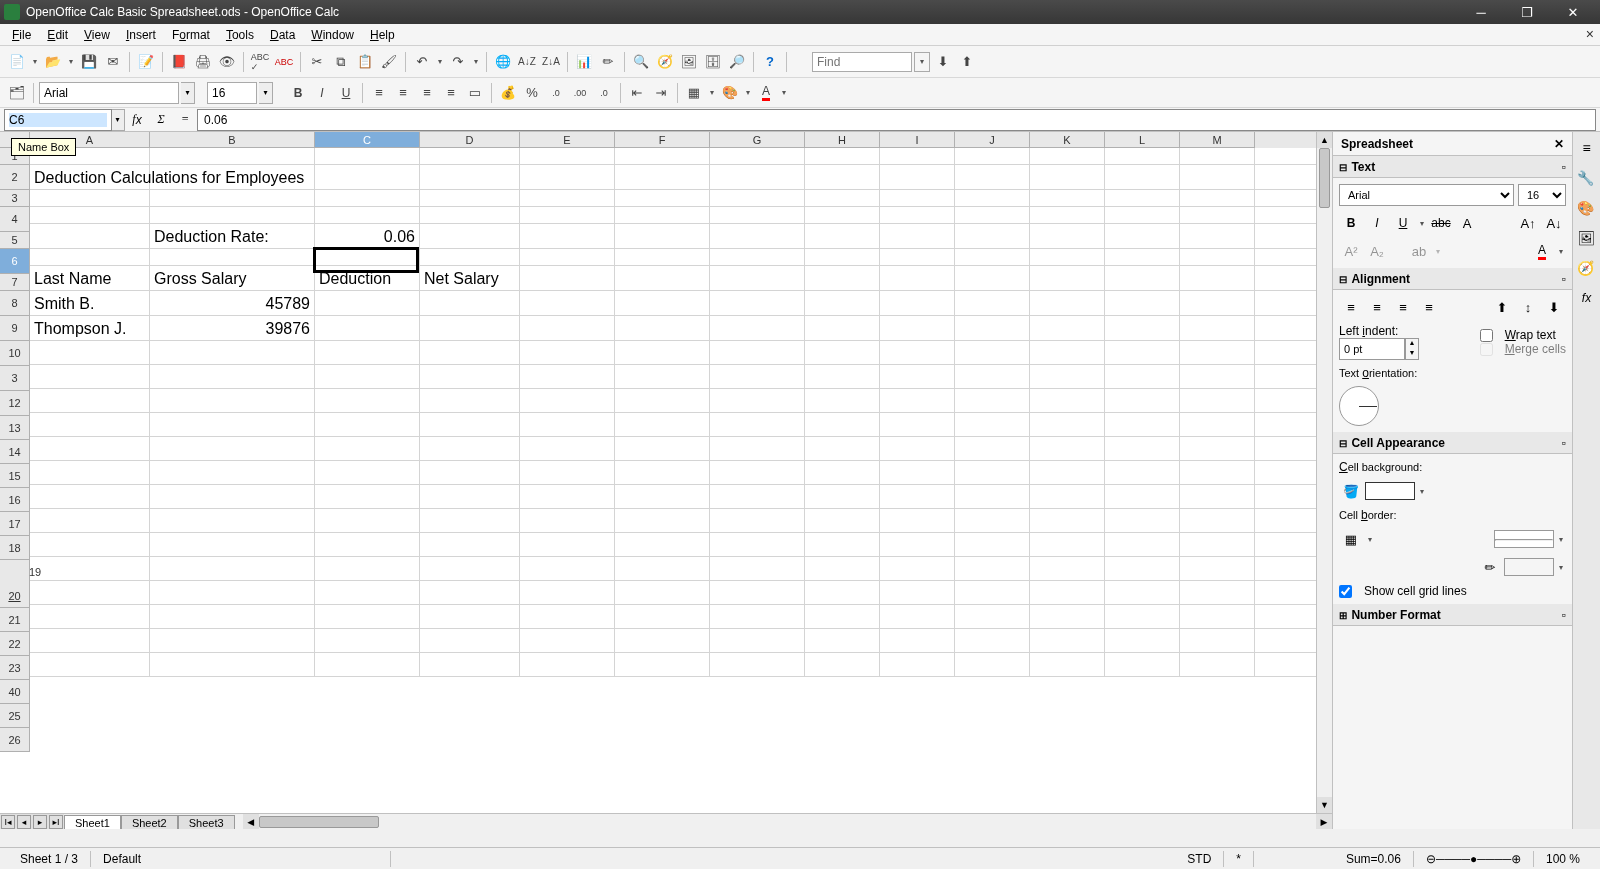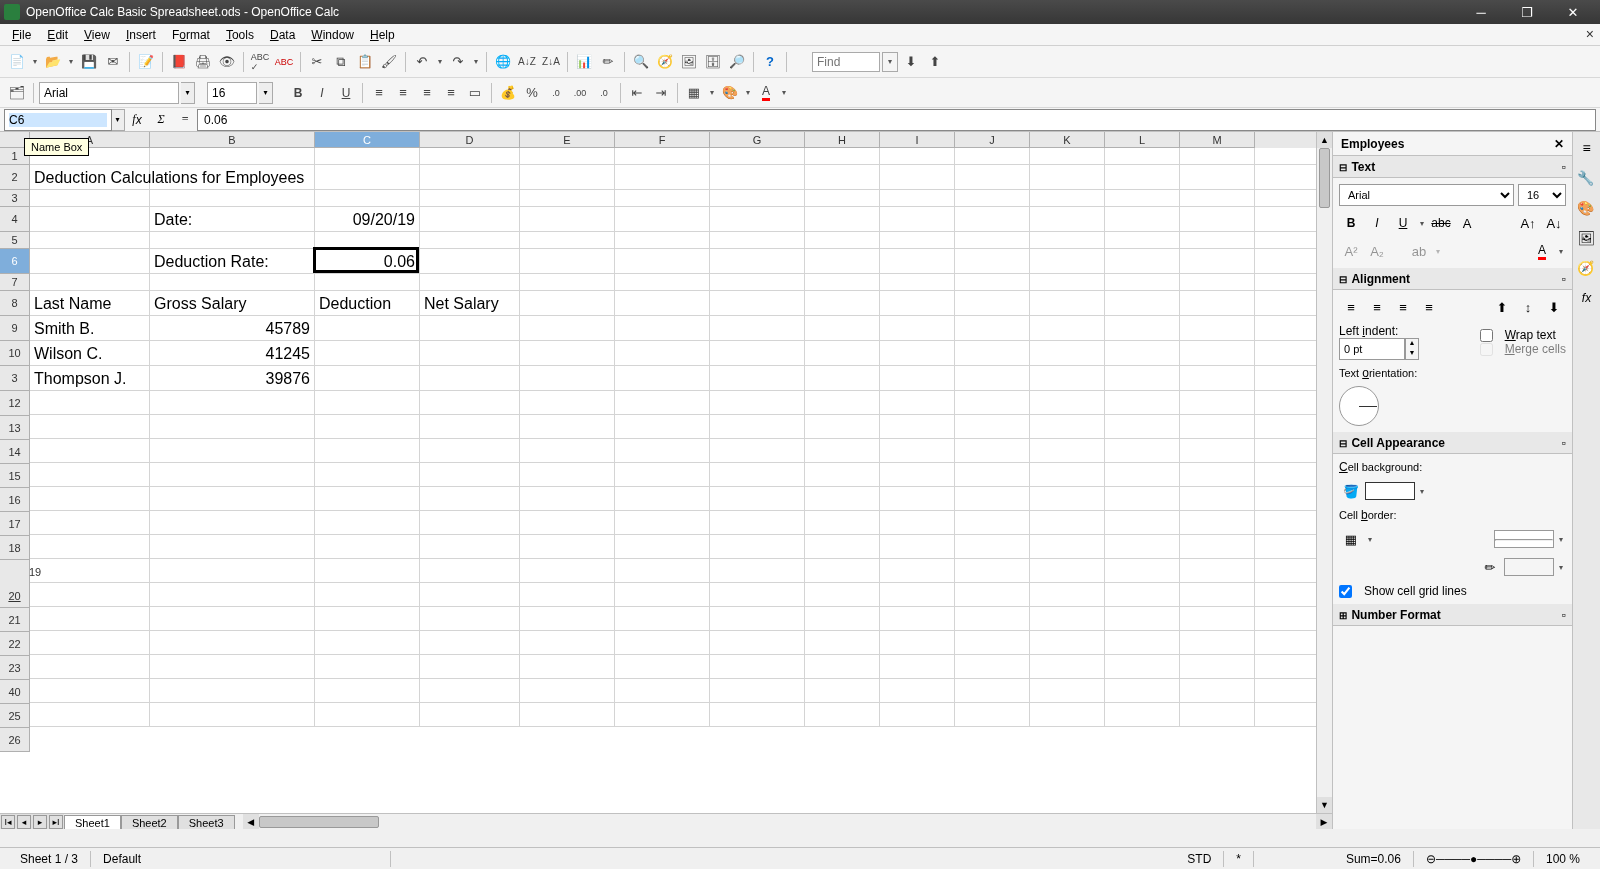--- a/index.html
+++ b/index.html
@@ -9,31 +9,31 @@
 .titlebar .spacer{flex:1}
 .titlebar .winbtn{width:46px;height:24px;display:flex;align-items:center;justify-content:center;color:#fff;font-size:13px}
 .menubar{height:22px;background:#f5f5f5;display:flex;align-items:center;padding:0 4px;border-bottom:1px solid #d0d0d0;position:relative}
 .menubar .menuitem{padding:2px 8px;font-size:12px}
 .menubar .menuitem u{text-decoration:underline}
 .menubar .close-doc{position:absolute;right:6px;top:2px;font-size:14px;color:#333}
 .toolbar{height:32px;background:#f5f5f5;display:flex;align-items:center;padding:0 6px;border-bottom:1px solid #d8d8d8;gap:2px}
 .tbtn{width:22px;height:22px;display:flex;align-items:center;justify-content:center;border:1px solid transparent;border-radius:2px;font-size:13px;color:#444}
 .tsep{width:1px;height:20px;background:#c0c0c0;margin:0 3px}
 .tdrop{width:10px;font-size:8px;color:#555;text-align:center}
-.findbox{width:68px;height:20px;border:1px solid #aaa;background:#fff;padding:0 4px;color:#888;margin-left:20px}
+.findbox{width:100px;height:20px;border:1px solid #aaa;background:#fff;padding:0 4px;color:#888;margin-left:20px}
 .fmt-row{height:30px;background:#f5f5f5;display:flex;align-items:center;padding:0 6px;border-bottom:1px solid #d8d8d8;gap:2px}
 .fontname{width:140px;height:22px;border:1px solid #aaa;background:#fff;padding:0 4px;display:flex;align-items:center}
 .fontsize{width:50px;height:22px;border:1px solid #aaa;background:#fff;padding:0 4px;display:flex;align-items:center}
 .dropbtn{width:14px;height:22px;border:1px solid #aaa;border-left:none;background:#eee;display:flex;align-items:center;justify-content:center;font-size:8px}
 .formula-row{height:24px;background:#f5f5f5;display:flex;align-items:center;border-bottom:1px solid #c0c0c0}
 .namebox{width:108px;height:22px;border:1px solid #888;background:#fff;padding:0 4px;display:flex;align-items:center;margin-left:4px;position:relative}
 .namebox input{border:none;outline:none;width:100%;background:#cde6ff;font-size:12px}
 .fx-btn{width:20px;height:20px;display:flex;align-items:center;justify-content:center;font-style:italic;font-family:serif;margin:0 2px}
 .formula-input{flex:1;height:22px;border:1px solid #888;background:#fff;padding:0 6px;margin-right:4px;display:flex;align-items:center}
-.tooltip{position:absolute;left:24px;top:138px;background:#ffffe1;border:1px solid #000;padding:2px 6px;font-size:11px;z-index:100}
+.tooltip{position:absolute;left:11px;top:138px;background:#ffffe1;border:1px solid #000;padding:2px 6px;font-size:11px;z-index:100}
 .workspace{position:absolute;left:0;top:132px;right:0;bottom:40px;display:flex}
 .grid-area{flex:1;position:relative;background:#fff;overflow:hidden}
 .colheads{position:absolute;left:30px;right:16px;top:0;height:16px;display:flex;background:#e8e8e8}
 .colhead{border-right:1px solid #b0b0b0;border-bottom:1px solid #b0b0b0;text-align:center;font-size:11px;color:#333;line-height:16px}
 .rowheads{position:absolute;left:0;top:16px;width:30px;background:#e8e8e8}
 .rowhead{border-right:1px solid #b0b0b0;border-bottom:1px solid #b0b0b0;text-align:center;font-size:11px;color:#333}
 .rowhead.sel{background:#7faedb;color:#fff}
 .corner{position:absolute;left:0;top:0;width:30px;height:16px;background:#e8e8e8;border-right:1px solid #b0b0b0;border-bottom:1px solid #b0b0b0}
 .cells{position:absolute;left:30px;top:16px;right:16px;bottom:16px}
 .cellrow{display:flex;border-bottom:1px solid #d4d4d4}
@@ -296,35 +296,20 @@
           <div class="cell" style="width: 95px; height: 17px; font-size: 12px;"></div>
           <div class="cell" style="width: 95px; height: 17px; font-size: 12px;"></div>
           <div class="cell" style="width: 95px; height: 17px; font-size: 12px;"></div>
           <div class="cell" style="width: 75px; height: 17px; font-size: 12px;"></div>
           <div class="cell" style="width: 75px; height: 17px; font-size: 12px;"></div>
           <div class="cell" style="width: 75px; height: 17px; font-size: 12px;"></div>
           <div class="cell" style="width: 75px; height: 17px; font-size: 12px;"></div>
           <div class="cell" style="width: 75px; height: 17px; font-size: 12px;"></div>
           <div class="cell" style="width: 75px; height: 17px; font-size: 12px;"></div>
         </div>
-        <div class="cellrow" style="height: 25px;">
-          <div class="cell" style="width: 120px; height: 25px; font-size: 16px;"></div>
-          <div class="cell" style="width: 165px; height: 25px; font-size: 16px;">Date:</div>
-          <div class="cell r" style="width: 105px; height: 25px; font-size: 16px;">09/20/19</div>
-          <div class="cell" style="width: 100px; height: 25px; font-size: 16px;"></div>
-          <div class="cell" style="width: 95px; height: 25px; font-size: 16px;"></div>
-          <div class="cell" style="width: 95px; height: 25px; font-size: 16px;"></div>
-          <div class="cell" style="width: 95px; height: 25px; font-size: 16px;"></div>
-          <div class="cell" style="width: 75px; height: 25px; font-size: 16px;"></div>
-          <div class="cell" style="width: 75px; height: 25px; font-size: 16px;"></div>
-          <div class="cell" style="width: 75px; height: 25px; font-size: 16px;"></div>
-          <div class="cell" style="width: 75px; height: 25px; font-size: 16px;"></div>
-          <div class="cell" style="width: 75px; height: 25px; font-size: 16px;"></div>
-          <div class="cell" style="width: 75px; height: 25px; font-size: 16px;"></div>
-        </div>
         <div class="cellrow" style="height: 17px;">
           <div class="cell" style="width: 120px; height: 17px; font-size: 12px;"></div>
           <div class="cell" style="width: 165px; height: 17px; font-size: 12px;"></div>
           <div class="cell" style="width: 105px; height: 17px; font-size: 12px;"></div>
           <div class="cell" style="width: 100px; height: 17px; font-size: 12px;"></div>
           <div class="cell" style="width: 95px; height: 17px; font-size: 12px;"></div>
           <div class="cell" style="width: 95px; height: 17px; font-size: 12px;"></div>
           <div class="cell" style="width: 95px; height: 17px; font-size: 12px;"></div>
           <div class="cell" style="width: 75px; height: 17px; font-size: 12px;"></div>
           <div class="cell" style="width: 75px; height: 17px; font-size: 12px;"></div>
@@ -374,35 +359,20 @@
           <div class="cell" style="width: 75px; height: 25px; font-size: 16px;"></div>
           <div class="cell" style="width: 75px; height: 25px; font-size: 16px;"></div>
           <div class="cell" style="width: 75px; height: 25px; font-size: 16px;"></div>
           <div class="cell" style="width: 75px; height: 25px; font-size: 16px;"></div>
           <div class="cell" style="width: 75px; height: 25px; font-size: 16px;"></div>
           <div class="cell" style="width: 75px; height: 25px; font-size: 16px;"></div>
         </div>
         <div class="cellrow" style="height: 25px;">
           <div class="cell" style="width: 120px; height: 25px; font-size: 16px;">Smith B.</div>
           <div class="cell r" style="width: 165px; height: 25px; font-size: 16px;">45789</div>
-          <div class="cell" style="width: 105px; height: 25px; font-size: 16px;"></div>
-          <div class="cell" style="width: 100px; height: 25px; font-size: 16px;"></div>
-          <div class="cell" style="width: 95px; height: 25px; font-size: 16px;"></div>
-          <div class="cell" style="width: 95px; height: 25px; font-size: 16px;"></div>
-          <div class="cell" style="width: 95px; height: 25px; font-size: 16px;"></div>
-          <div class="cell" style="width: 75px; height: 25px; font-size: 16px;"></div>
-          <div class="cell" style="width: 75px; height: 25px; font-size: 16px;"></div>
-          <div class="cell" style="width: 75px; height: 25px; font-size: 16px;"></div>
-          <div class="cell" style="width: 75px; height: 25px; font-size: 16px;"></div>
-          <div class="cell" style="width: 75px; height: 25px; font-size: 16px;"></div>
-          <div class="cell" style="width: 75px; height: 25px; font-size: 16px;"></div>
-        </div>
-        <div class="cellrow" style="height: 25px;">
-          <div class="cell" style="width: 120px; height: 25px; font-size: 16px;">Wilson C.</div>
-          <div class="cell r" style="width: 165px; height: 25px; font-size: 16px;">41245</div>
           <div class="cell" style="width: 105px; height: 25px; font-size: 16px;"></div>
           <div class="cell" style="width: 100px; height: 25px; font-size: 16px;"></div>
           <div class="cell" style="width: 95px; height: 25px; font-size: 16px;"></div>
           <div class="cell" style="width: 95px; height: 25px; font-size: 16px;"></div>
           <div class="cell" style="width: 95px; height: 25px; font-size: 16px;"></div>
           <div class="cell" style="width: 75px; height: 25px; font-size: 16px;"></div>
           <div class="cell" style="width: 75px; height: 25px; font-size: 16px;"></div>
           <div class="cell" style="width: 75px; height: 25px; font-size: 16px;"></div>
           <div class="cell" style="width: 75px; height: 25px; font-size: 16px;"></div>
           <div class="cell" style="width: 75px; height: 25px; font-size: 16px;"></div>
@@ -655,21 +625,21 @@
       <div class="hscroll-track">
         <div class="arrow" style="left:0">◀</div>
         <div class="hthumb"></div>
         <div class="arrow" style="right:0">▶</div>
       </div>
     </div>
   </div>
 
   <div class="sidebar">
     <div class="sidebar-hdr">
-      <span>Employees</span>
+      <span>Spreadsheet</span>
       <span style="font-size:12px">✕</span>
     </div>
 
     <div class="panel-hdr">
         <span><span class="collapse">⊟</span><span>Text</span></span>
         <span>▫</span>
       </div>
     <div class="panel-body">
       <div style="display:flex;gap:4px">
         <select style="flex:1"><option>Arial</option></select>

